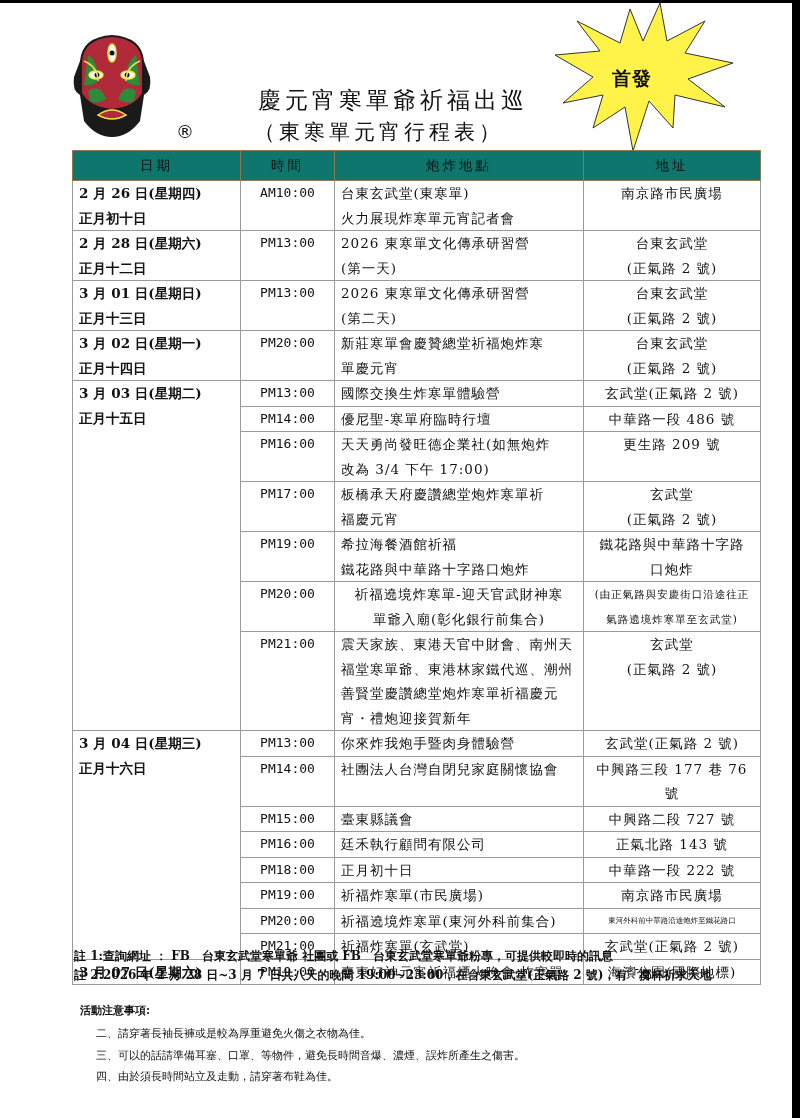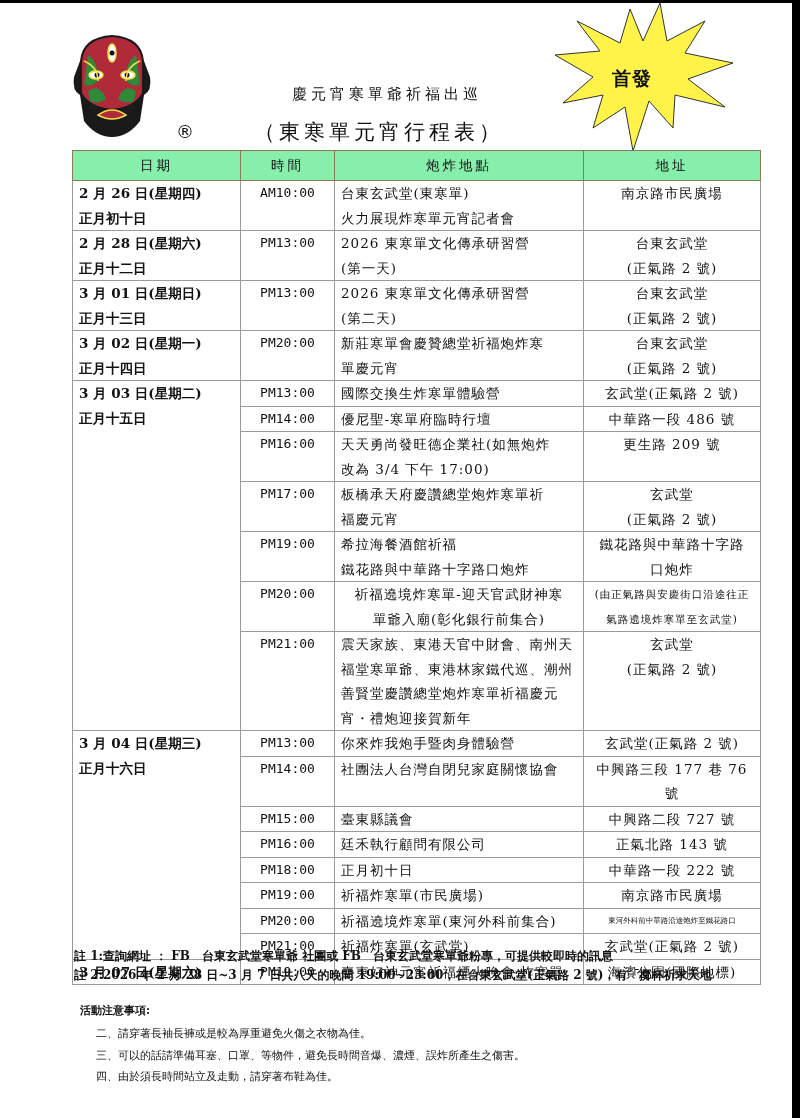--- a/index.html
+++ b/index.html
@@ -12,34 +12,34 @@
   .page {
     position:absolute; left:0; top:3px; width:792px; height:1115px;
     background:#fff;
   }
   .mask { position:absolute; left:68px; top:28px; width:88px; height:108px; }
   .reg { position:absolute; left:176px; top:118px; font-size:18px; font-family:"DejaVu Sans", sans-serif; }
   .title {
     position:absolute; left:176px; top:30px; font-size:33px; letter-spacing:2px;
     white-space:nowrap; color:#111;
   }
-  .sub1 { position:absolute; left:258px; top:82px; font-size:15px; letter-spacing:4px; white-space:nowrap;margin-left:34px; }
+  .sub1 { position:absolute; left:258px; top:82px; font-size:23px; letter-spacing:4px; white-space:nowrap; }
   .sub2 { position:absolute; left:254px; top:115px; font-size:21px; letter-spacing:4px; white-space:nowrap; }
   .burst { position:absolute; left:555px; top:0px; width:180px; height:150px; }
   .burst-label {
     position:absolute; left:612px; top:63px; font-size:19px; font-weight:bold;
     font-family:"DejaVu Sans", sans-serif; letter-spacing:1px;
   }
   table.sched {
     position:absolute; left:72px; top:147px; width:688px;
     border-collapse:collapse; table-layout:fixed;
     font-size:13.5px;
   }
   table.sched th {
-    background:#86efac; height:27px; font-weight:normal; font-size:13.5px;
+    background:#0f766e; height:27px; font-weight:normal; font-size:13.5px;
     border:1px solid #8a7a55; letter-spacing:3px;
   }
   table.sched td {
     border:1px solid #9a9a9a; vertical-align:top; padding:0 6px;
     line-height:24.5px; height:24px;
   }
   td.date { padding-top:1px;font-weight:bold; }
   td.time { text-align:center; font-family:"DejaVu Sans Mono", monospace; font-size:13px; }
   td.place { text-align:left; letter-spacing:1px; }
   td.place.center { text-align:center; }

